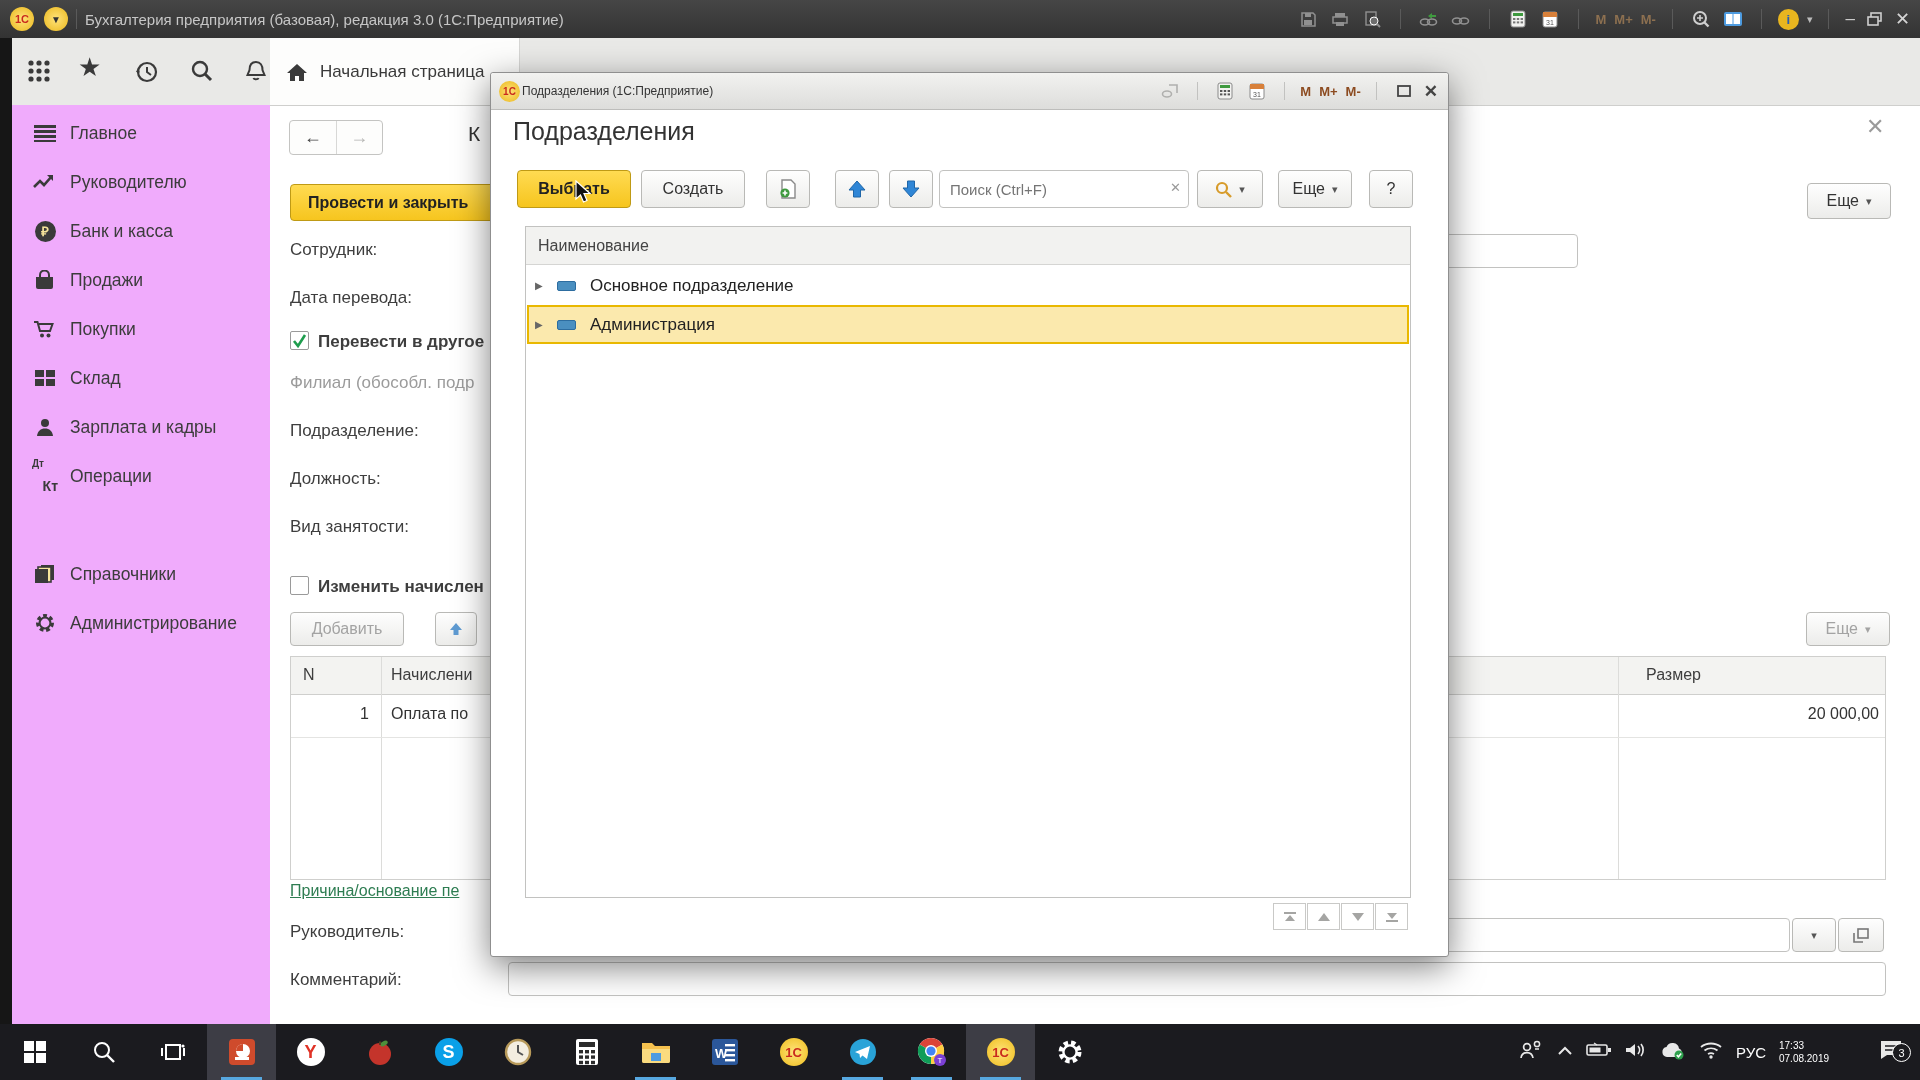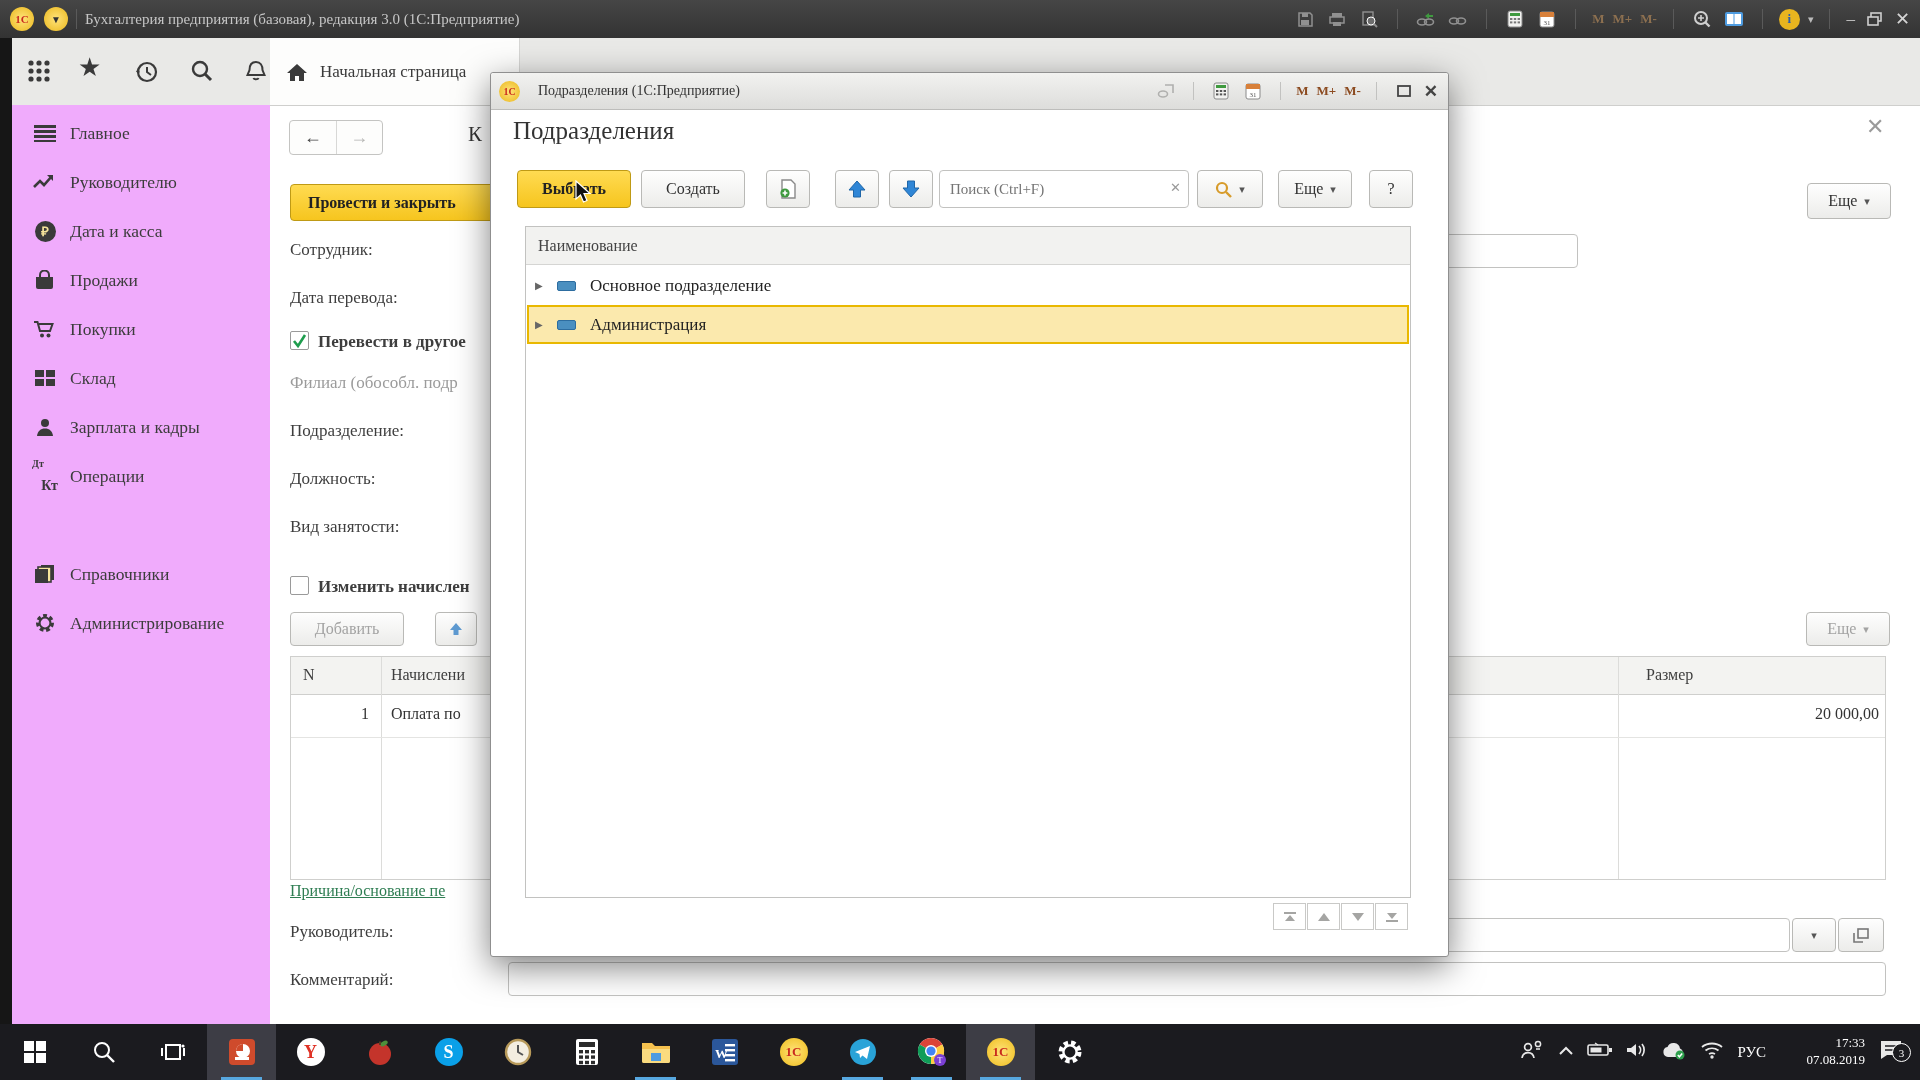--- a/index.html
+++ b/index.html
@@ -1,17 +1,17 @@
 <!DOCTYPE html>
 <html><head>
 <meta charset="utf-8">
 <style>
   html,body{margin:0;padding:0;background:#000}
   #screen{position:relative;width:1920px;height:1080px;overflow:hidden;
-    font-family:Liberation Serif, serif;background:#fff}
+    font-family:Liberation Sans, sans-serif;background:#fff}
   .abs{position:absolute}
   
   .titlebar{left:0;top:0;width:1920px;height:38px;background:linear-gradient(#464646,#333);
     display:flex;align-items:center;color:#c6c6c6}
   .logo1c{width:24px;height:24px;border-radius:50%;background:radial-gradient(#ffe37a,#eab71c);
     display:flex;align-items:center;justify-content:center;font-size:11px;font-weight:bold;color:#c92a1d}
   .tsep{width:1px;height:20px;background:#5a5a5a;margin:0 8px}
   .ticon{display:inline-flex;align-items:center;justify-content:center;width:24px;height:24px;color:#909090}
   .mem{font-size:13px;font-weight:bold;color:#8d7050;letter-spacing:0}
   
@@ -42,40 +42,40 @@
   .ghead{position:absolute;left:0;top:0;right:0;height:38px;background:#f3f3f1;border-bottom:1px solid #cfcfcd;box-sizing:border-box}
   .gcoltxt{position:absolute;top:9px;font-size:16px;color:#3e3e3e;white-space:nowrap;overflow:hidden}
   .gvline{position:absolute;top:0;bottom:0;width:1px;background:#dcdcda}
   .grow1{position:absolute;left:0;top:38px;right:0;height:43px;border-bottom:1px solid #e4e4e2;box-sizing:border-box}
   .gcell{position:absolute;top:10px;font-size:16px;color:#333;white-space:nowrap;overflow:hidden}
   
   .dialog{left:490px;top:72px;width:957px;height:883px;background:#fff;border:1px solid #8f8f8f;
     border-radius:3px;box-shadow:0 10px 34px rgba(0,0,0,.5);z-index:10}
   .dtitle{position:absolute;left:0;top:0;right:0;height:36px;background:linear-gradient(#f2f2f0,#dddddb);
     border-bottom:1px solid #bdbdbb;display:flex;align-items:center;border-radius:3px 3px 0 0}
-  .dtext{font-size:14px;color:#333;margin-left:18px}
+  .dtext{font-size:12px;color:#333;margin-left:2px}
   .dmem{font-size:13px;font-weight:bold;color:#8c4b20}
   .dsep{width:1px;height:18px;background:#c2c2c0;margin:0 7px}
   .dheading{position:absolute;left:22px;top:44px;font-size:25px;color:#333}
   .dlist{position:absolute;left:34px;top:153px;width:886px;height:672px;border:1px solid #c2c2c0;box-sizing:border-box;background:#fff}
   .dlhead{position:absolute;left:0;top:0;right:0;height:38px;background:#f2f2f0;border-bottom:1px solid #d5d5d3;
     display:flex;align-items:center;padding-left:12px;font-size:16px;color:#444;box-sizing:border-box}
   .drow{position:absolute;left:1px;right:1px;height:39px;display:flex;align-items:center}
   .drow .exp{width:12px;margin-left:8px;font-size:10px;color:#666}
   .grpico{width:17px;height:8px;border-radius:2px;background:#4a8fc0;border:1px solid #2d6da0;margin-left:10px}
   .drow .rlabel{margin-left:14px;font-size:17px;color:#222}
   .dnav{position:absolute;width:33px;height:27px;background:#fff;border:1px solid #c9c9c7;display:flex;align-items:center;justify-content:center;color:#a5a5a3;box-sizing:border-box}
   
   .taskbar{left:0;top:1024px;width:1920px;height:56px;background:#1b1b1f;z-index:40;display:flex;align-items:center}
   .tslot{width:69px;height:56px;display:flex;align-items:center;justify-content:center;position:relative;flex:0 0 auto}
   .tactive{background:#3d3d45}
   .tind{position:absolute;left:14px;right:14px;bottom:0;height:3px;background:#57a8e0}
   .circ{border-radius:50%;display:flex;align-items:center;justify-content:center;font-weight:bold}
   .tray{position:absolute;right:6px;top:0;height:56px;display:flex;align-items:center;gap:13px;color:#e8e8e8}
-  .clock{font-size:13px;line-height:1.3;text-align:right;color:#fff;width:86px}
+  .clock{font-size:10px;line-height:1.3;text-align:left;color:#fff;width:86px}
   .badge3{position:absolute;right:-7px;bottom:4px;width:17px;height:17px;border:1.5px solid #fff;border-radius:50%;
     background:#1b1b1f;font-size:11px;color:#fff;display:flex;align-items:center;justify-content:center}
   .cursor{left:574px;top:180px;z-index:60;pointer-events:none}
 </style>
 </head>
 <body>
 
 <div id="screen">
 
   <div class="abs titlebar">
@@ -233,21 +233,21 @@
             <path d="M1 14l6-6 4 4 8-9" fill="none" stroke="#3a3a3a" stroke-width="2.6"></path>
             <path d="M14 2h6v6z" fill="#3a3a3a"></path>
           </svg>
         </span>
         <span class="slabel">Руководителю</span>
       </div>
     <div class="side-item" style="top:104px">
         <span class="sicon">
           <span class="circ" style="width:21px;height:21px;background:#3a3a3a;color:#f6e59c;font-size:13px">₽</span>
         </span>
-        <span class="slabel">Дата и касса</span>
+        <span class="slabel">Банк и касса</span>
       </div>
     <div class="side-item" style="top:202px">
         <span class="sicon">
           <svg width="24" height="20">
             <path d="M1 3h3.5l2.5 9h10l2.5-7H6" fill="none" stroke="#3a3a3a" stroke-width="2"></path>
             <circle cx="9" cy="16.5" r="2" fill="#3a3a3a"></circle>
             <circle cx="15.5" cy="16.5" r="2" fill="#3a3a3a"></circle>
           </svg>
         </span>
         <span class="slabel">Покупки</span>

